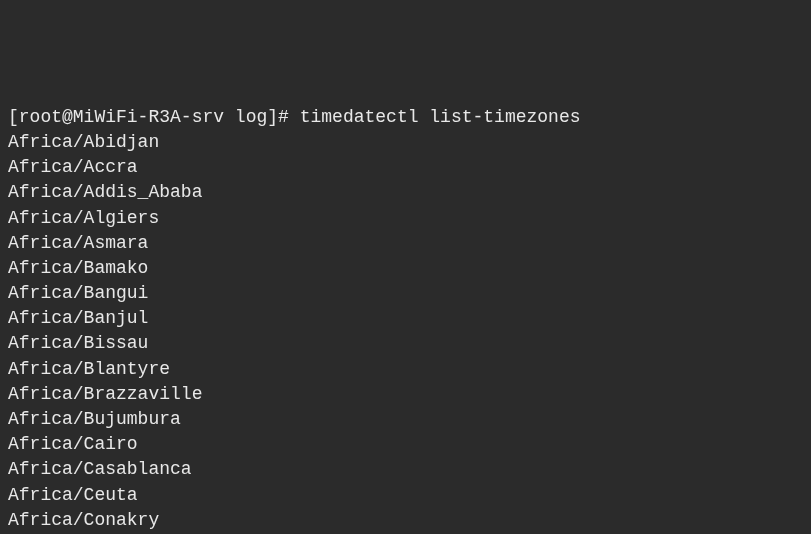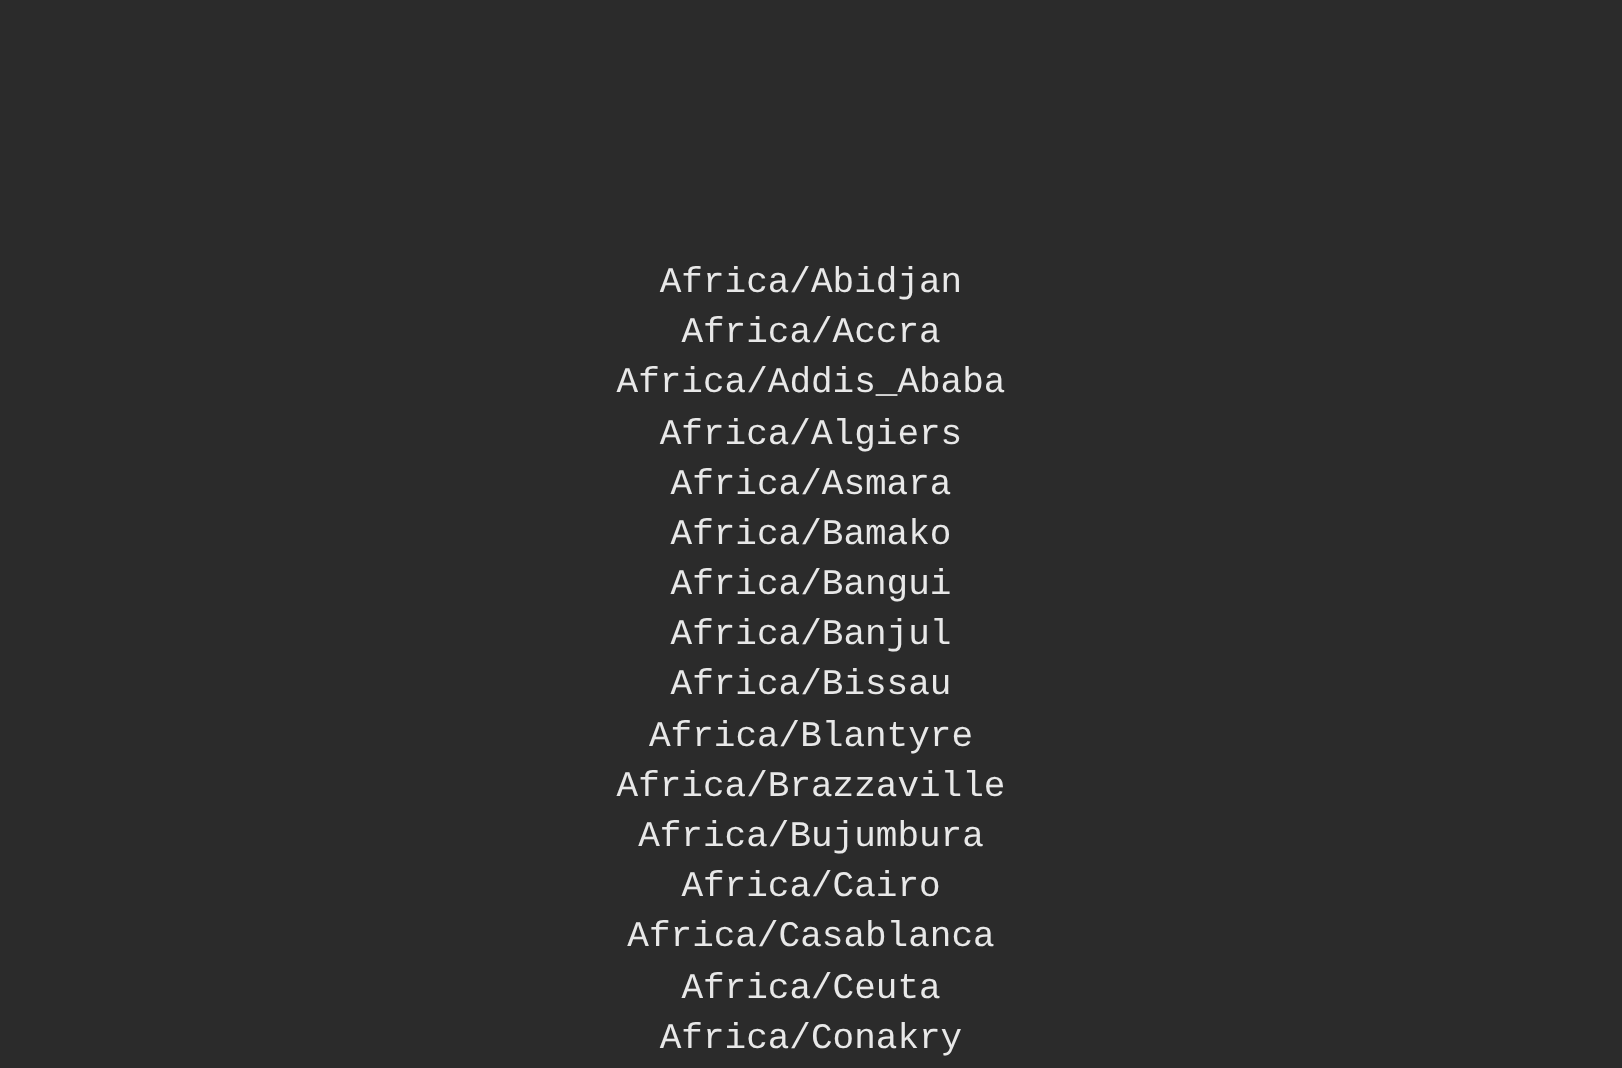--- a/index.html
+++ b/index.html
@@ -28,25 +28,24 @@
     }
     .prompt-bracket {
       color: #e8e8e8;
     }
     .command {
       color: #e8e8e8;
     }
     .output-line {
       color: #e8e8e8;
       display: block;
-      text-align: center;
     }
   </style>
 </head>
 <body>
 
 
 
-<div class="terminal">
+<div class="terminal"><span class="prompt-line"><span class="prompt-bracket">[root@MiWiFi-R3A-srv log]#</span> <span class="command">timedatectl list-timezones</span></span>
 <span class="output-line">Africa/Abidjan</span><span class="output-line">Africa/Accra</span><span class="output-line">Africa/Addis_Ababa</span><span class="output-line">Africa/Algiers</span><span class="output-line">Africa/Asmara</span><span class="output-line">Africa/Bamako</span><span class="output-line">Africa/Bangui</span><span class="output-line">Africa/Banjul</span><span class="output-line">Africa/Bissau</span><span class="output-line">Africa/Blantyre</span><span class="output-line">Africa/Brazzaville</span><span class="output-line">Africa/Bujumbura</span><span class="output-line">Africa/Cairo</span><span class="output-line">Africa/Casablanca</span><span class="output-line">Africa/Ceuta</span><span class="output-line">Africa/Conakry</span><span class="output-line">Africa/Dakar</span></div>
 
 
 
 
 </body></html>

